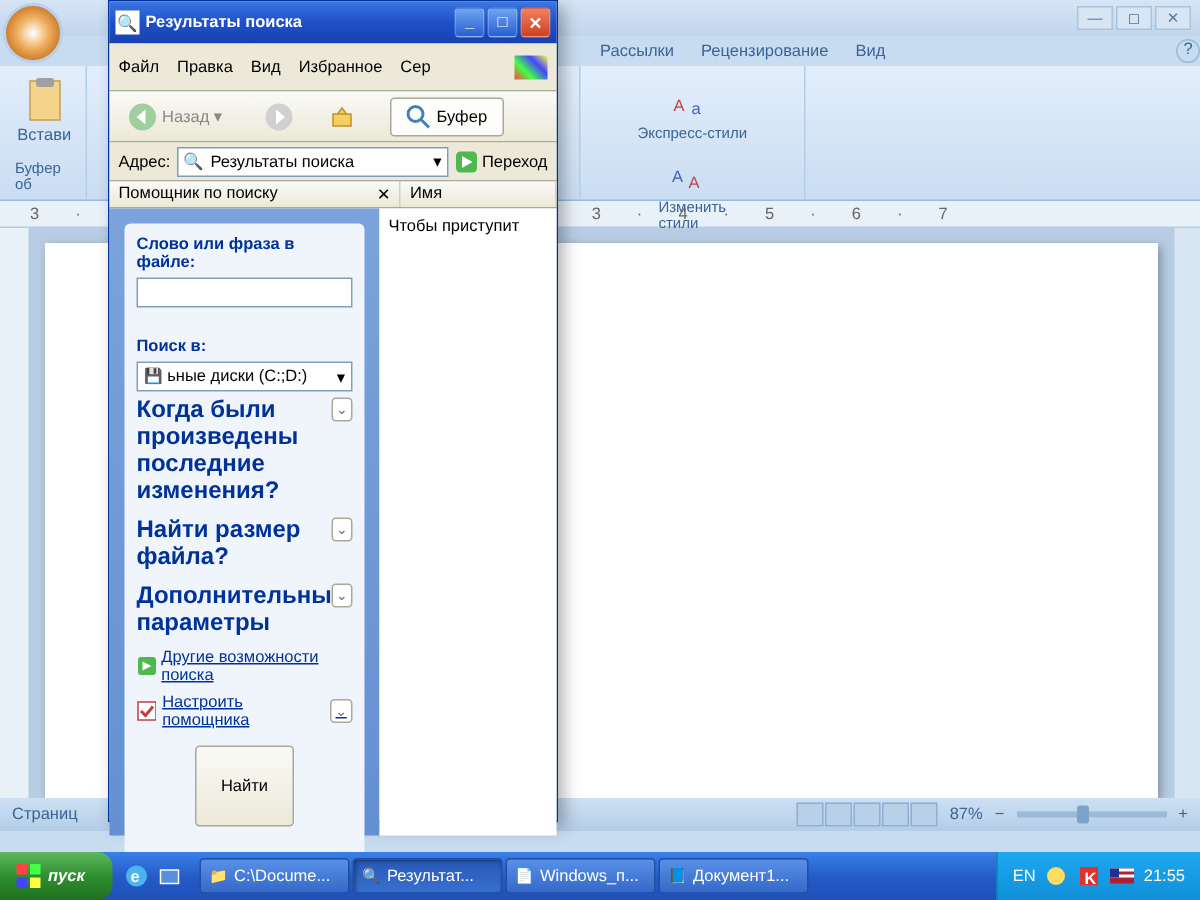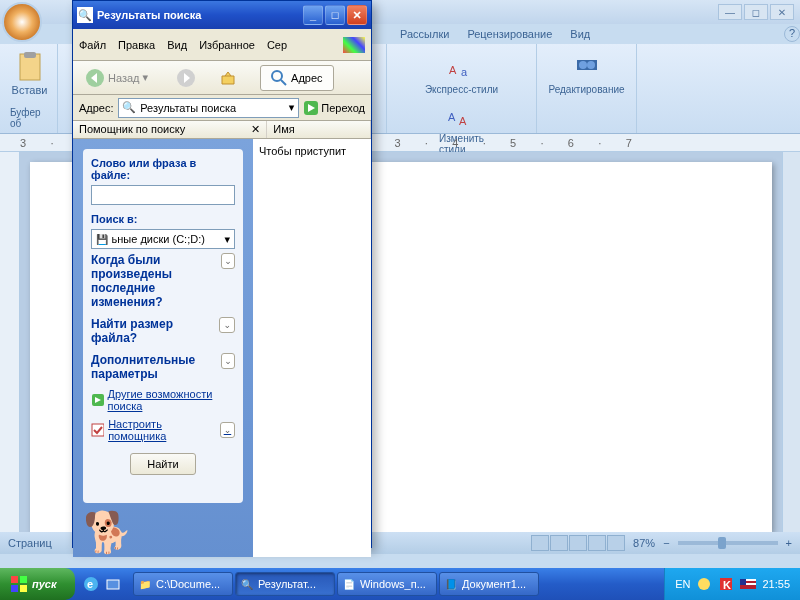--- a/index.html
+++ b/index.html
@@ -55,24 +55,24 @@
 .xp-col { padding: 2px 6px; border-right: 1px solid #d4d0c8; flex: 1; }
 .xp-col:first-child { flex: 2; display: flex; justify-content: space-between; }
 .xp-body { display: flex; height: 418px; }
 .xp-sidebar { width: 180px; background: linear-gradient(#7ba3dc, #6590d0); padding: 10px; display: flex; flex-direction: column; }
 .xp-panel { background: #f0f4fb; border-radius: 4px; padding: 8px; margin-bottom: 6px; }
 .xp-panel-label { color: #003399; font-weight: bold; margin-bottom: 4px; display: block; }
 .xp-panel-input { width: 100%; height: 20px; border: 1px solid #7f9db9; background: #fff; }
 .xp-panel-select { width: 100%; height: 20px; border: 1px solid #7f9db9; background: #fff; display: flex; align-items: center; padding: 0 4px; }
 .xp-panel-select::after { content: '▾'; margin-left: auto; }
 .xp-expand-row { display: flex; justify-content: space-between; align-items: flex-start; padding: 4px 0; }
-.xp-expand-row b { color: #003399; font-size: 12px; max-width: 130px; }
+.xp-expand-row b { color: #003399; font-size: 16px; max-width: 130px; }
 .xp-expand-chev { width: 16px; height: 16px; border: 1px solid #aca899; border-radius: 3px; background: #fff; display: flex; align-items: center; justify-content: center; font-size: 9px; color: #666; }
 .xp-link-row { display: flex; align-items: center; gap: 4px; padding: 3px 0; color: #003399; font-size: 10px; text-decoration: underline; }
-.xp-find-btn { margin: 8px auto 20px; display: block; padding: 4px 16px; border: 1px solid #aca899; background: linear-gradient(#fafaf6, #ece9d8); border-radius: 3px; }
+.xp-find-btn { margin: 8px auto 20px; display: block; padding: 20px 16px; border: 1px solid #aca899; background: linear-gradient(#fafaf6, #ece9d8); border-radius: 3px; }
 .xp-dog { margin-top: auto; align-self: flex-start; font-size: 40px; }
 .xp-results { flex: 1; background: #fff; padding: 6px; color: #000; }
 
 
 .taskbar { position: absolute; bottom: 0; left: 0; width: 800px; height: 32px; background: linear-gradient(#3a80e8, #245cc8 50%, #1f50b8); display: flex; align-items: center; z-index: 20; }
 .start-btn { height: 32px; padding: 0 18px 0 10px; background: linear-gradient(#5fb860, #2f8f30 50%, #1f7020); color: #fff; font-weight: bold; font-style: italic; font-size: 14px; display: flex; align-items: center; gap: 4px; border-radius: 0 10px 10px 0; }
 .ql { display: flex; gap: 2px; padding: 0 6px; }
 .ql span { width: 20px; height: 22px; display: flex; align-items: center; justify-content: center; }
 .task-btns { display: flex; gap: 2px; flex: 1; padding: 0 4px; }
 .task-btn { height: 24px; background: linear-gradient(#5890e8, #3568c8); border: 1px solid #2050a0; border-radius: 3px; color: #fff; display: flex; align-items: center; padding: 0 6px; gap: 4px; font-size: 10px; min-width: 100px; max-width: 120px; overflow: hidden; white-space: nowrap; }
@@ -123,30 +123,20 @@
       <div class="ribbon-large">
         <svg viewBox="0 0 32 32">
             <text x="3" y="22" font-size="18" fill="#4060c0" font-family="serif">A</text>
             <text x="14" y="26" font-size="14" fill="#c04040">A</text>
           </svg>
         <span style="font-size:10px;white-space:pre;">Изменить
 стили</span>
       </div>
       <span class="ribbon-label" style="width:100%;text-align:center;">Стили</span>
     </div>
-    <div class="ribbon-group" style="width:100px">
-      <div class="ribbon-large">
-        <svg viewBox="0 0 32 32">
-            <rect x="6" y="10" width="20" height="10" fill="#3a6aa8"></rect>
-            <circle cx="12" cy="15" r="4" fill="#6fa0e0"></circle>
-            <circle cx="20" cy="15" r="4" fill="#6fa0e0"></circle>
-          </svg>
-        <span style="font-size:10px">Редактирование</span>
-      </div>
-    </div>
   </div>
   <div class="word-ruler-h">
     <span>3</span>
       <span>·</span>
       <span>1</span>
       <span>·</span>
       <span>2</span>
       <span>·</span>
       <span>1</span>
       <span>·</span>
@@ -221,21 +211,21 @@
         <path d="M8 5 L14 10 L8 15" fill="#fff"></path>
       </svg>
     <svg width="20" height="20">
         <path d="M4 8 h12 v8 h-12z M7 8 L10 4 L13 8" fill="#f4d060" stroke="#c09030"></path>
       </svg>
     <div class="xp-search-btn">
       <svg width="16" height="16">
           <circle cx="6" cy="6" r="5" fill="none" stroke="#4080c0" stroke-width="2"></circle>
           <line x1="10" y1="10" x2="15" y2="15" stroke="#4080c0" stroke-width="2"></line>
         </svg>
-      <span>Адрес</span>
+      <span>Буфер</span>
     </div>
   </div>
   <div class="xp-addrbar">
     <span>Адрес:</span>
     <div class="xp-addr-input">
       <span>🔍</span>
       <span>Результаты поиска</span>
       <span style="margin-left:auto">▾</span>
     </div>
     <div class="xp-go-btn">
@@ -251,21 +241,21 @@
         <span>Помощник по поиску</span>
         <span>✕</span>
       </div>
     <div class="xp-col">Имя</div>
   </div>
   <div class="xp-body">
     <div class="xp-sidebar">
       <div class="xp-panel">
         <span class="xp-panel-label">Слово или фраза в файле:</span>
         <input class="xp-panel-input" style="">
-        <span class="xp-panel-label" style="margin-top:8px">Поиск в:</span>
+        <span class="xp-panel-label" style="margin-top:20px">Поиск в:</span>
         <div class="xp-panel-select">
           <span style="font-size:10px">💾</span>&nbsp;<span>ьные диски (C:;D:)</span>
         </div>
         <div class="xp-expand-row">
           <b>Когда были произведены последние изменения?</b>
           <span class="xp-expand-chev">⌄</span>
         </div>
         <div class="xp-expand-row">
           <b>Найти размер файла?</b>
           <span class="xp-expand-chev">⌄</span>

